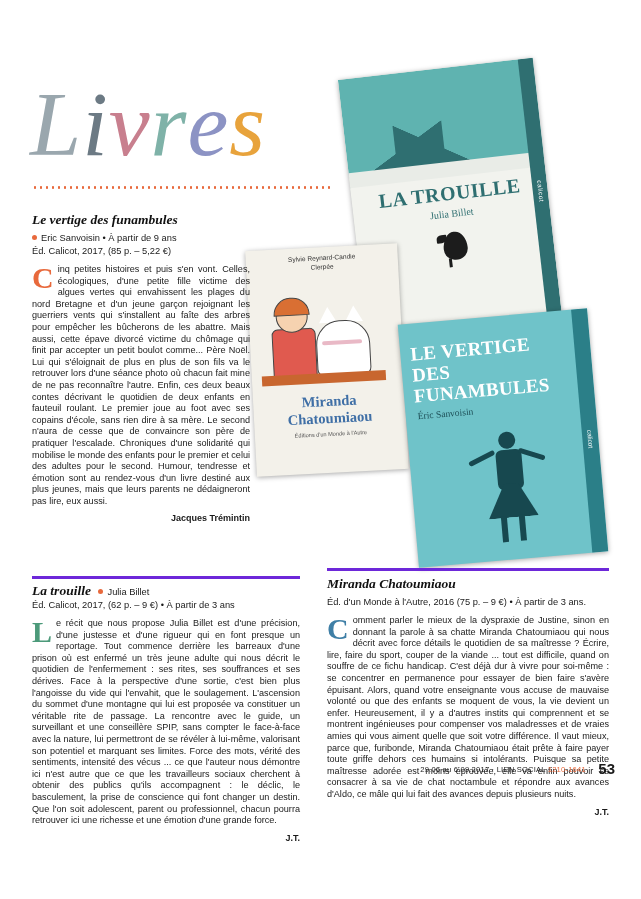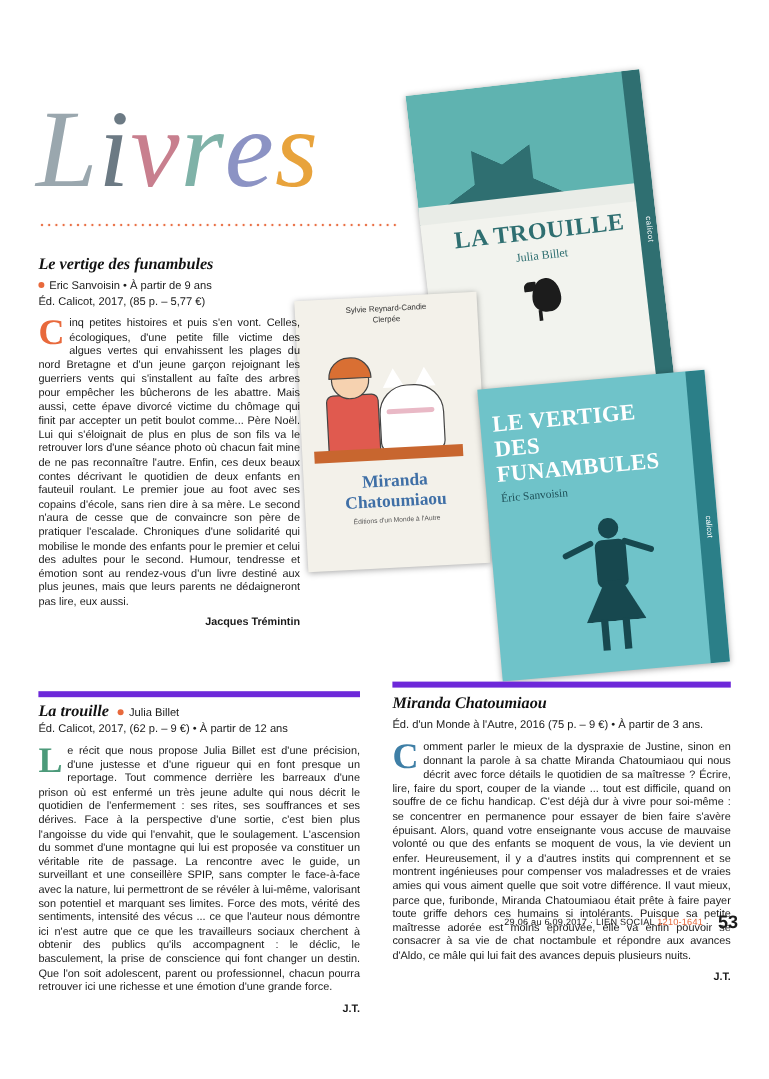--- a/index.html
+++ b/index.html
@@ -51,21 +51,21 @@
   .byline .bullet{
     display:inline-block;width:5px;height:5px;border-radius:50%;
     background:#e8693c;margin-right:4px;vertical-align:middle;
     position:relative;top:-1px;
   }
   .byline .sep{color:#1a1a1a;}
   .ed-line{
     font-size:9.3px;line-height:13px;margin:0 0 0 0;
   }
   .rule-top{
-    border-top:5px solid #6d28d9;
+    border-top:3px solid #6d28d9;
   }
   .body-text{
     font-size:9.1px;
     line-height:11.6px;
     text-align:justify;
     color:#1a1a1a;
     margin:6px 0 0 0;
     hyphens:auto;
   }
   .dropcap{
@@ -317,33 +317,33 @@
     <div class="spine">
         <span>calicot</span>
       </div>
   </div>
 
   <div id="article-main">
     <div class="art-title">Le vertige des funambules</div>
     <p class="byline">
       <span class="bullet"></span><span>Eric Sanvoisin</span><span class="sep"> • </span><span>À partir de 9 ans</span>
     </p>
-    <p class="ed-line">Éd. Calicot, 2017, (85 p. – 5,77 €)</p>
+    <p class="ed-line">Éd. Calicot, 2017, (85 p. – 5,22 €)</p>
     <p class="body-text"><span class="dropcap">C</span><span>inq petites histoires et puis s'en vont. Celles, écologiques, d'une petite fille victime des algues vertes qui envahissent les plages du nord Bretagne et d'un jeune garçon rejoignant les guerriers vents qui s'installent au faîte des arbres pour empêcher les bûcherons de les abattre. Mais aussi, cette épave divorcé victime du chômage qui finit par accepter un petit boulot comme... Père Noël. Lui qui s'éloignait de plus en plus de son fils va le retrouver lors d'une séance photo où chacun fait mine de ne pas reconnaître l'autre. Enfin, ces deux beaux contes décrivant le quotidien de deux enfants en fauteuil roulant. Le premier joue au foot avec ses copains d'école, sans rien dire à sa mère. Le second n'aura de cesse que de convaincre son père de pratiquer l'escalade. Chroniques d'une solidarité qui mobilise le monde des enfants pour le premier et celui des adultes pour le second. Humour, tendresse et émotion sont au rendez-vous d'un livre destiné aux plus jeunes, mais que leurs parents ne dédaigneront pas lire, eux aussi.</span></p>
     <div class="signature">Jacques Trémintin</div>
   </div>
 
   <div id="article-left" class="rule-top">
     <div class="hdr">
       <p class="byline">
         <span class="art-title" style="display:inline">La trouille</span>
         <span class="bullet" style="margin-left:5px"></span><span>Julia Billet</span>
       </p>
       <p class="ed-line">
-        <span>Éd. Calicot, 2017, (62 p. – 9 €)</span><span class="sep"> • </span><span>À partir de 12 ans</span>
+        <span>Éd. Calicot, 2017, (62 p. – 9 €)</span><span class="sep"> • </span><span>À partir de 3 ans</span>
       </p>
     </div>
     <p class="body-text"><span class="dropcap green">L</span><span>e récit que nous propose Julia Billet est d'une précision, d'une justesse et d'une rigueur qui en font presque un reportage. Tout commence derrière les barreaux d'une prison où est enfermé un très jeune adulte qui nous décrit le quotidien de l'enfermement : ses rites, ses souffrances et ses dérives. Face à la perspective d'une sortie, c'est bien plus l'angoisse du vide qui l'envahit, que le soulagement. L'ascension du sommet d'une montagne qui lui est proposée va constituer un véritable rite de passage. La rencontre avec le guide, un surveillant et une conseillère SPIP, sans compter le face-à-face avec la nature, lui permettront de se révéler à lui-même, valorisant son potentiel et marquant ses limites. Force des mots, vérité des sentiments, intensité des vécus ... ce que l'auteur nous démontre ici n'est autre que ce que les travailleurs sociaux cherchent à obtenir des publics qu'ils accompagnent : le déclic, le basculement, la prise de conscience qui font changer un destin. Que l'on soit adolescent, parent ou professionnel, chacun pourra retrouver ici une richesse et une émotion d'une grande force.</span></p>
     <div class="signature">J.T.</div>
   </div>
 
   <div id="article-right" class="rule-top">
     <div class="hdr">
       <div class="art-title">Miranda Chatoumiaou</div>
       <p class="ed-line">

